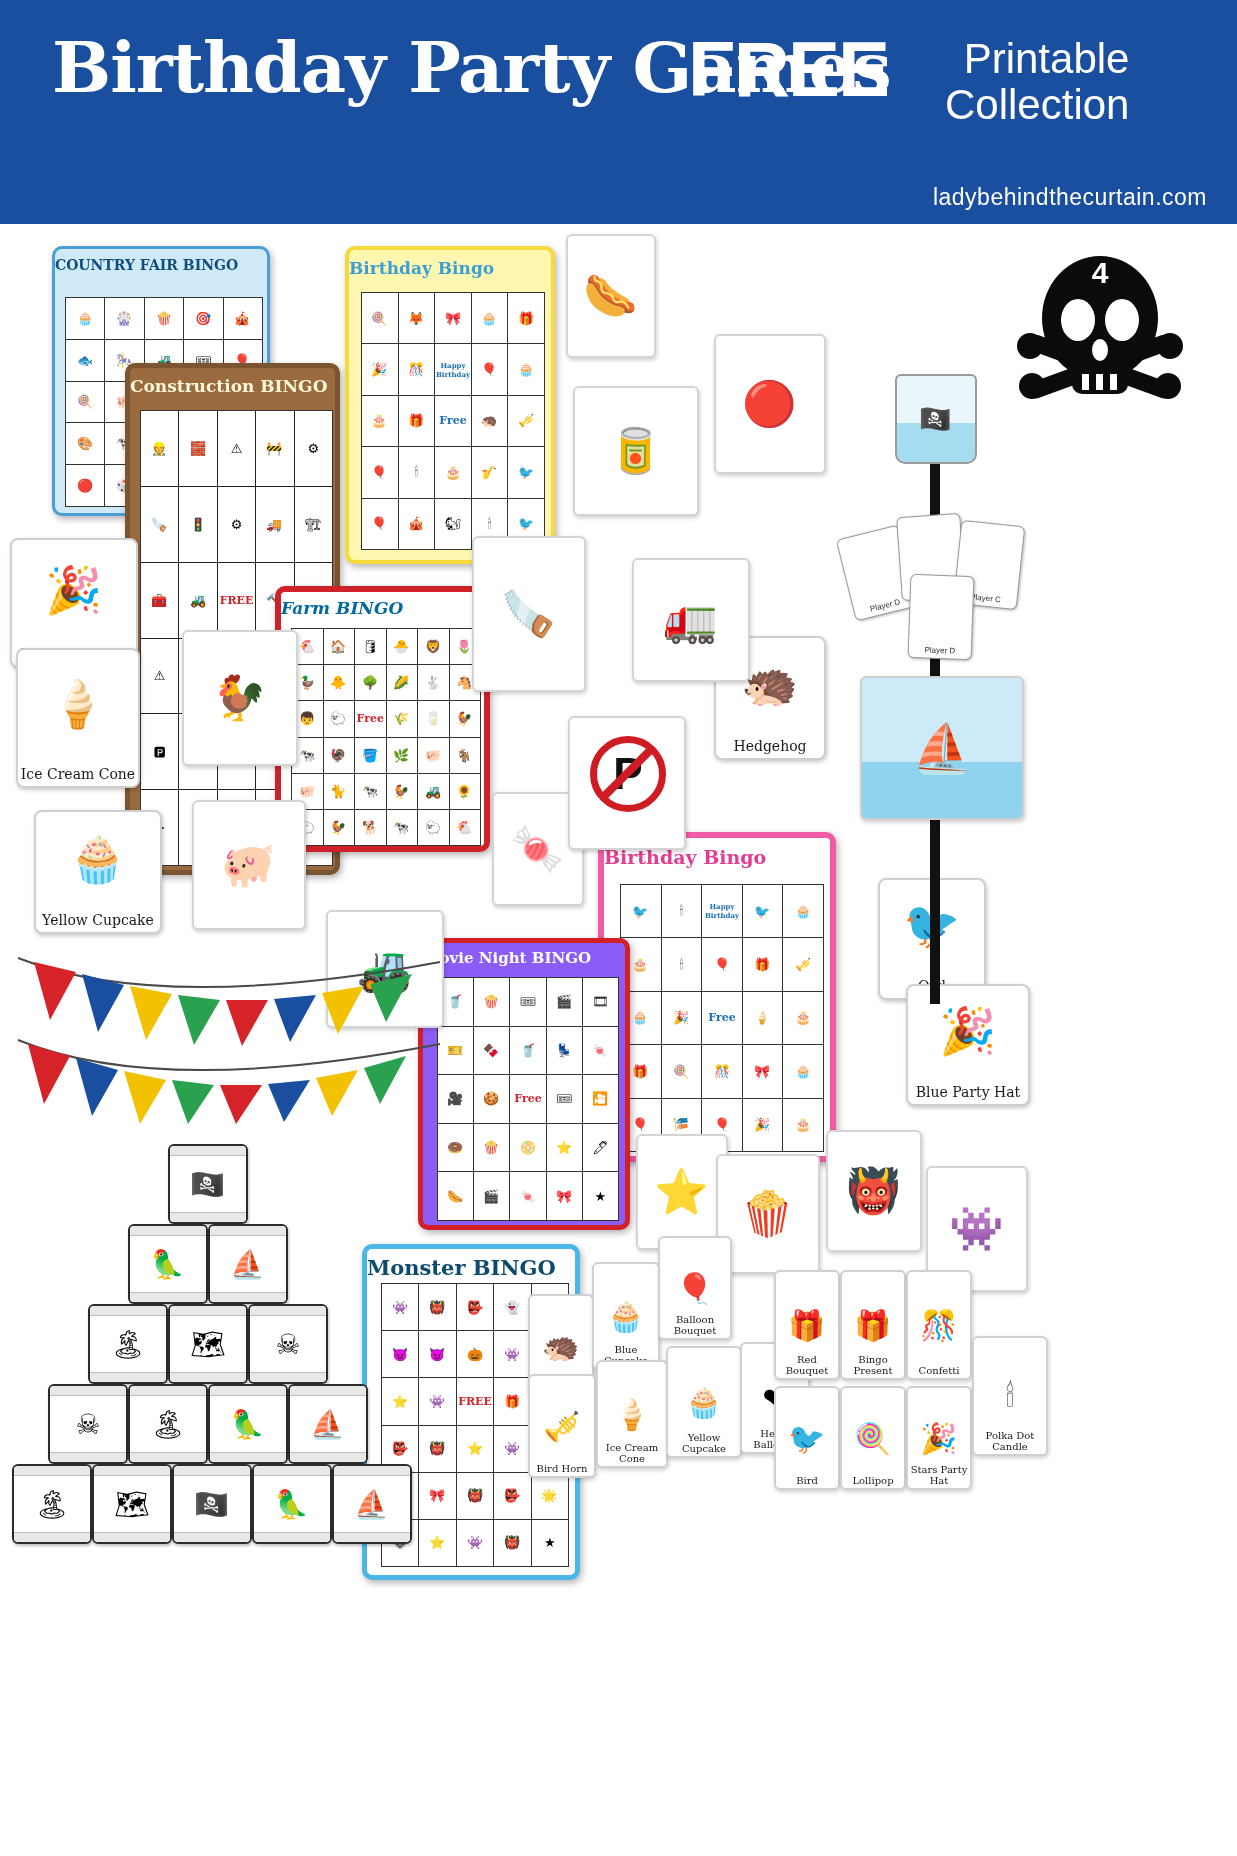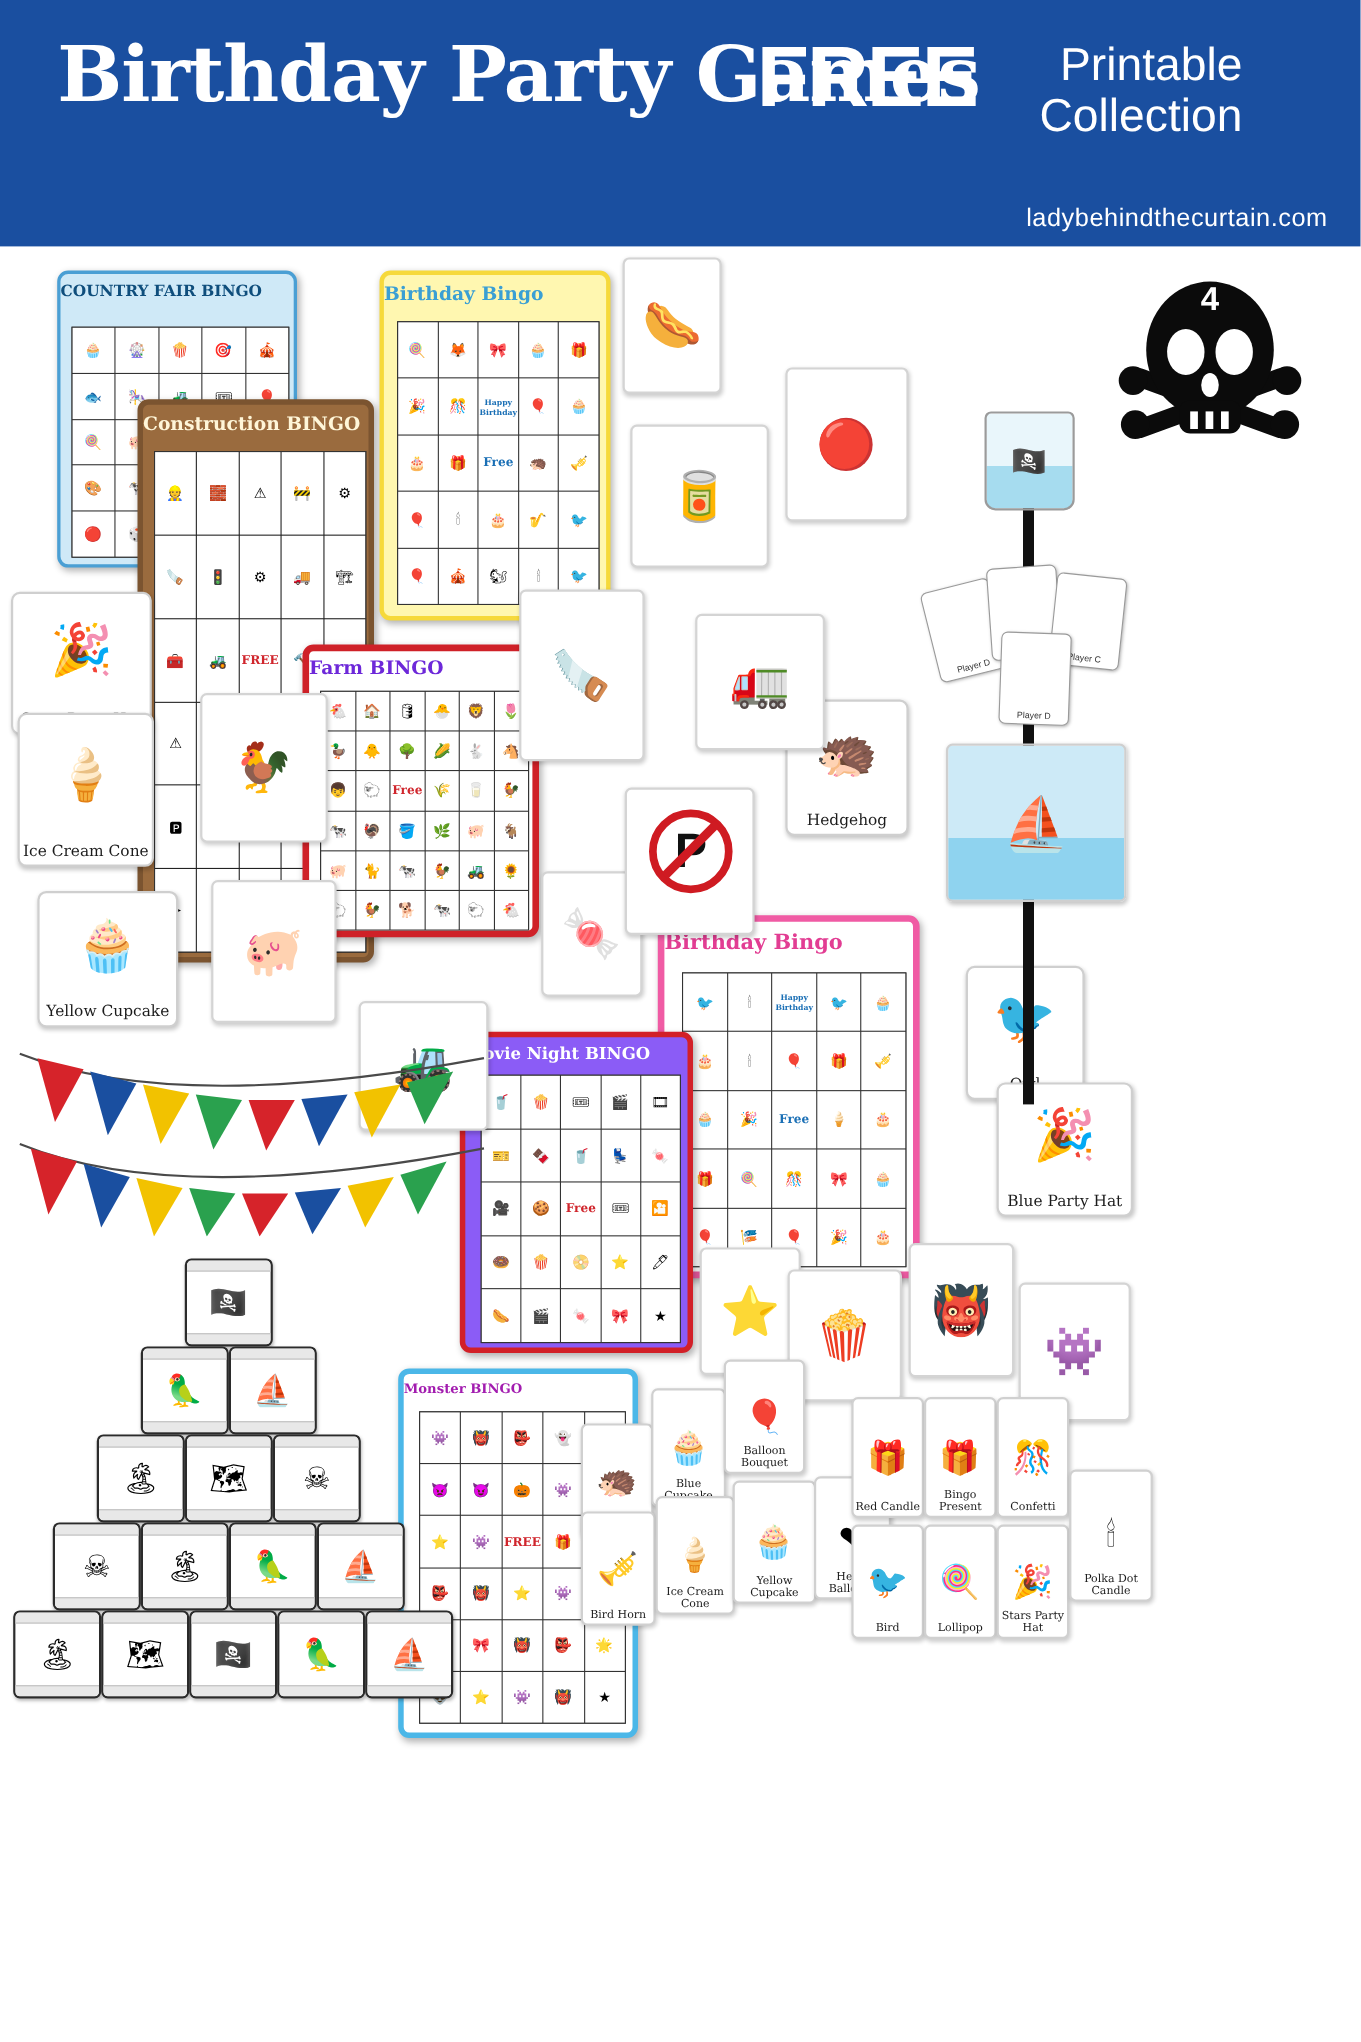--- a/index.html
+++ b/index.html
@@ -120,33 +120,33 @@
 
   #construction{left:125px;top:139px;width:215px;height:512px;background:#9a6b3e;border:5px solid #7b5430;}
   #construction .bingo-title{top:8px;font-size:17px;color:#fff6d8;}
   #construction .grid{left:10px;top:42px;width:193px;height:456px;grid-template-columns:repeat(5,1fr);grid-template-rows:repeat(6,1fr);background:#222;}
 
   #bday-blue{left:345px;top:22px;width:210px;height:318px;background:#fff7b0;border:4px solid #f6d93b;}
   #bday-blue .bingo-title{top:8px;font-size:17px;color:#3a9fd4;}
   #bday-blue .grid{left:12px;top:42px;width:184px;height:258px;grid-template-columns:repeat(5,1fr);grid-template-rows:repeat(5,1fr);}
 
   #farm{left:275px;top:362px;width:215px;height:266px;background:#ffffff;border:6px solid #cf2128;}
-  #farm .bingo-title{top:6px;font-size:17px;color:#6d28d9;}
+  #farm .bingo-title{top:6px;font-size:17px;color:#0369a1;font-style:italic;}
   #farm .grid{left:10px;top:36px;width:190px;height:218px;grid-template-columns:repeat(6,1fr);grid-template-rows:repeat(6,1fr);}
 
   #bday-pink{left:598px;top:608px;width:238px;height:330px;background:#ffffff;border:6px solid #f05ba4;}
   #bday-pink .bingo-title{top:8px;font-size:19px;color:#e23d93;}
   #bday-pink .grid{left:16px;top:46px;width:204px;height:268px;grid-template-columns:repeat(5,1fr);grid-template-rows:repeat(5,1fr);}
 
   #movie{left:418px;top:714px;width:212px;height:292px;background:#8b5cf6;border:5px solid #d22028;}
   #movie .bingo-title{top:6px;font-size:15px;color:#ffffff;}
   #movie .grid{left:14px;top:34px;width:182px;height:244px;grid-template-columns:repeat(5,1fr);grid-template-rows:repeat(5,1fr);}
 
   #monster{left:362px;top:1020px;width:218px;height:336px;background:#ffffff;border:5px solid #4bb7e8;}
-  #monster .bingo-title{top:6px;font-size:12px;color:#a21caf;}
+  #monster .bingo-title{top:6px;font-size:21px;color:#0c4a6e;}
   #monster .grid{left:14px;top:34px;width:188px;height:284px;grid-template-columns:repeat(5,1fr);grid-template-rows:repeat(6,1fr);}
 
   
   .bunting{position:absolute;left:10px;top:720px;width:440px;height:180px;}
   .bunt-svg{position:absolute;left:0;top:0;}
 
   
   .skull{
     position:absolute;left:1010px;top:22px;width:180px;height:180px;
   }
@@ -707,21 +707,21 @@
   <div class="tile" style="left:740px;top:1118px;width:66px;height:108px;">
     <span>❤</span>
     <span class="tl">Heart Balloons</span>
   </div>
   <div class="tile" style="left:654px;top:1092px;width:56px;height:56px;opacity:0;">
     <span>🐦</span>
     <span class="tl">Owl</span>
   </div>
   <div class="tile" style="left:774px;top:1046px;width:62px;height:106px;">
     <span>🎁</span>
-    <span class="tl">Red Candle</span>
+    <span class="tl">Red Bouquet</span>
   </div>
   <div class="tile" style="left:840px;top:1046px;width:62px;height:106px;">
     <span>🎁</span>
     <span class="tl">Bingo Present</span>
   </div>
   <div class="tile" style="left:906px;top:1046px;width:62px;height:106px;">
     <span>🎊</span>
     <span class="tl">Confetti</span>
   </div>
   <div class="tile" style="left:774px;top:1162px;width:62px;height:100px;">

